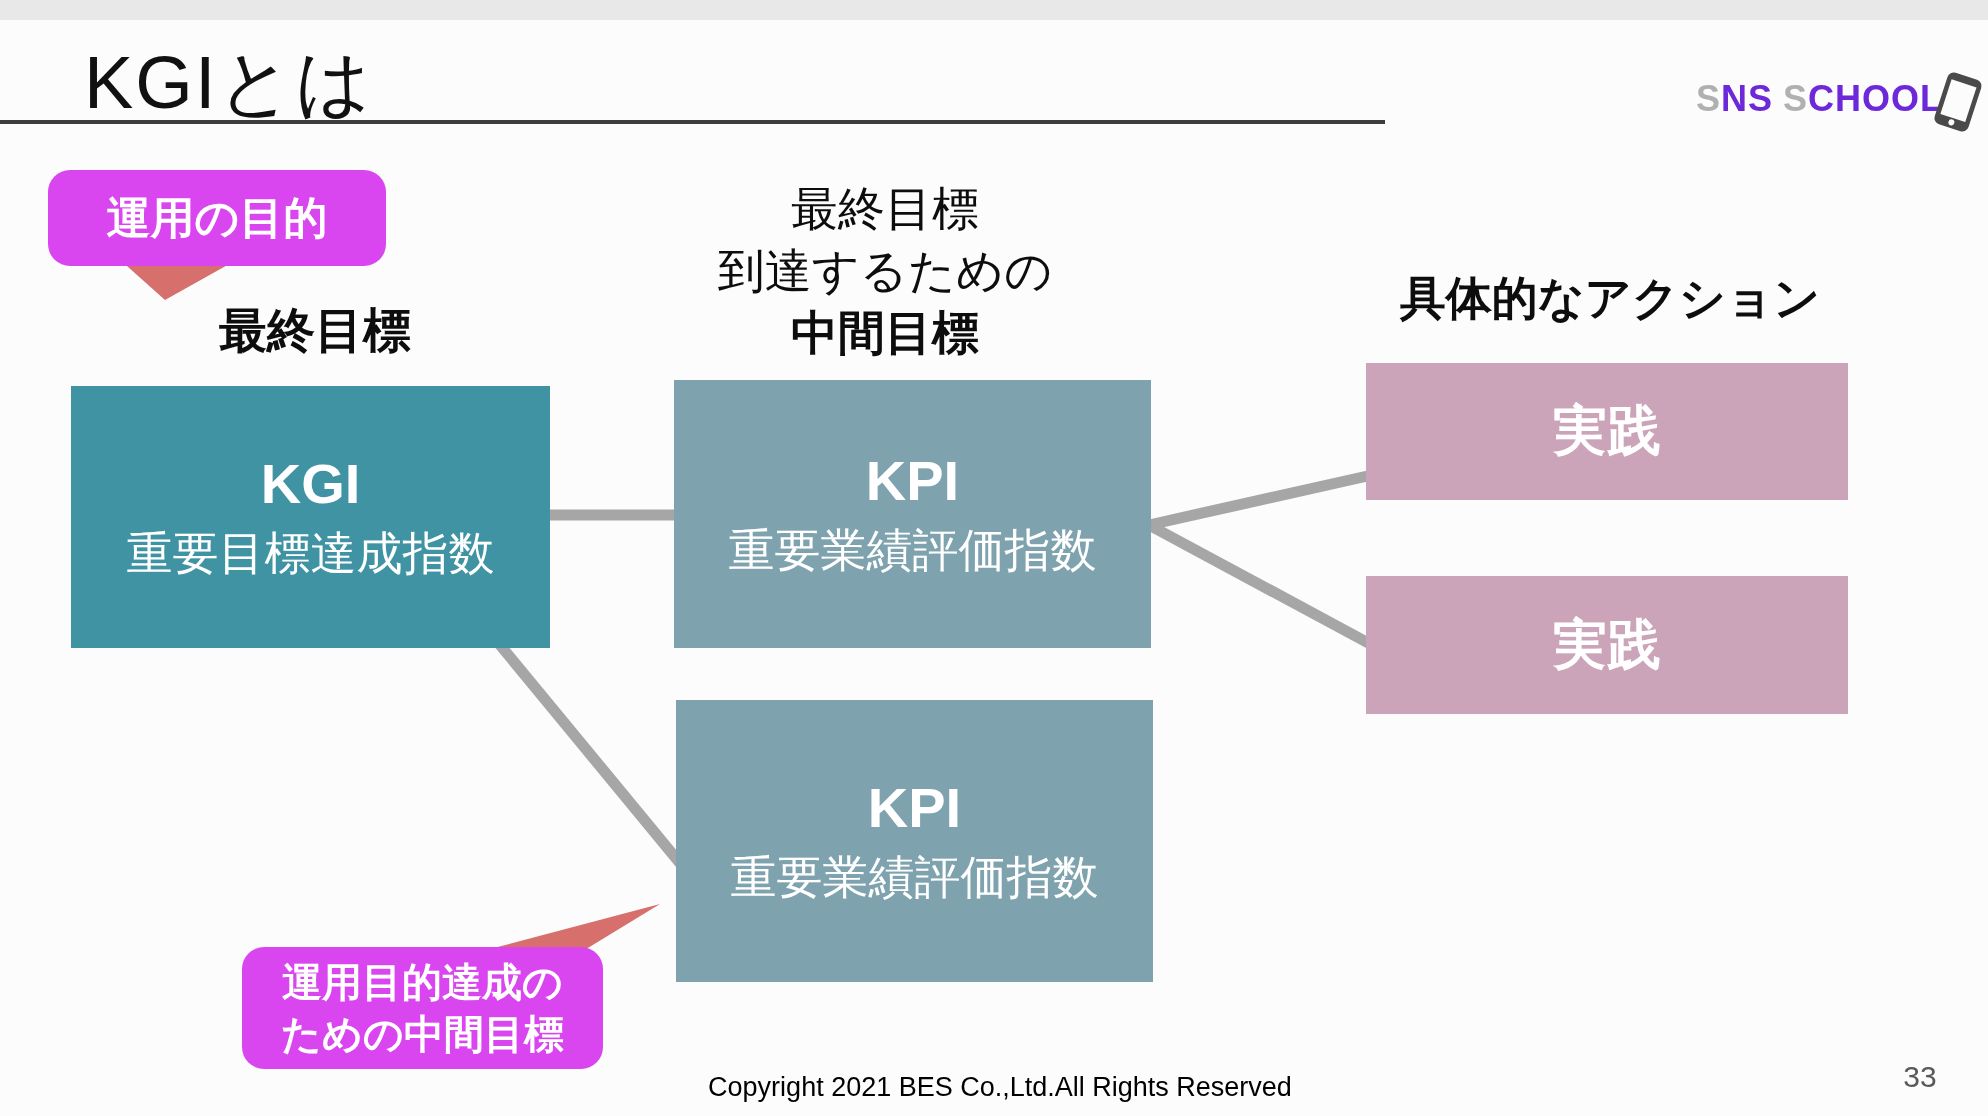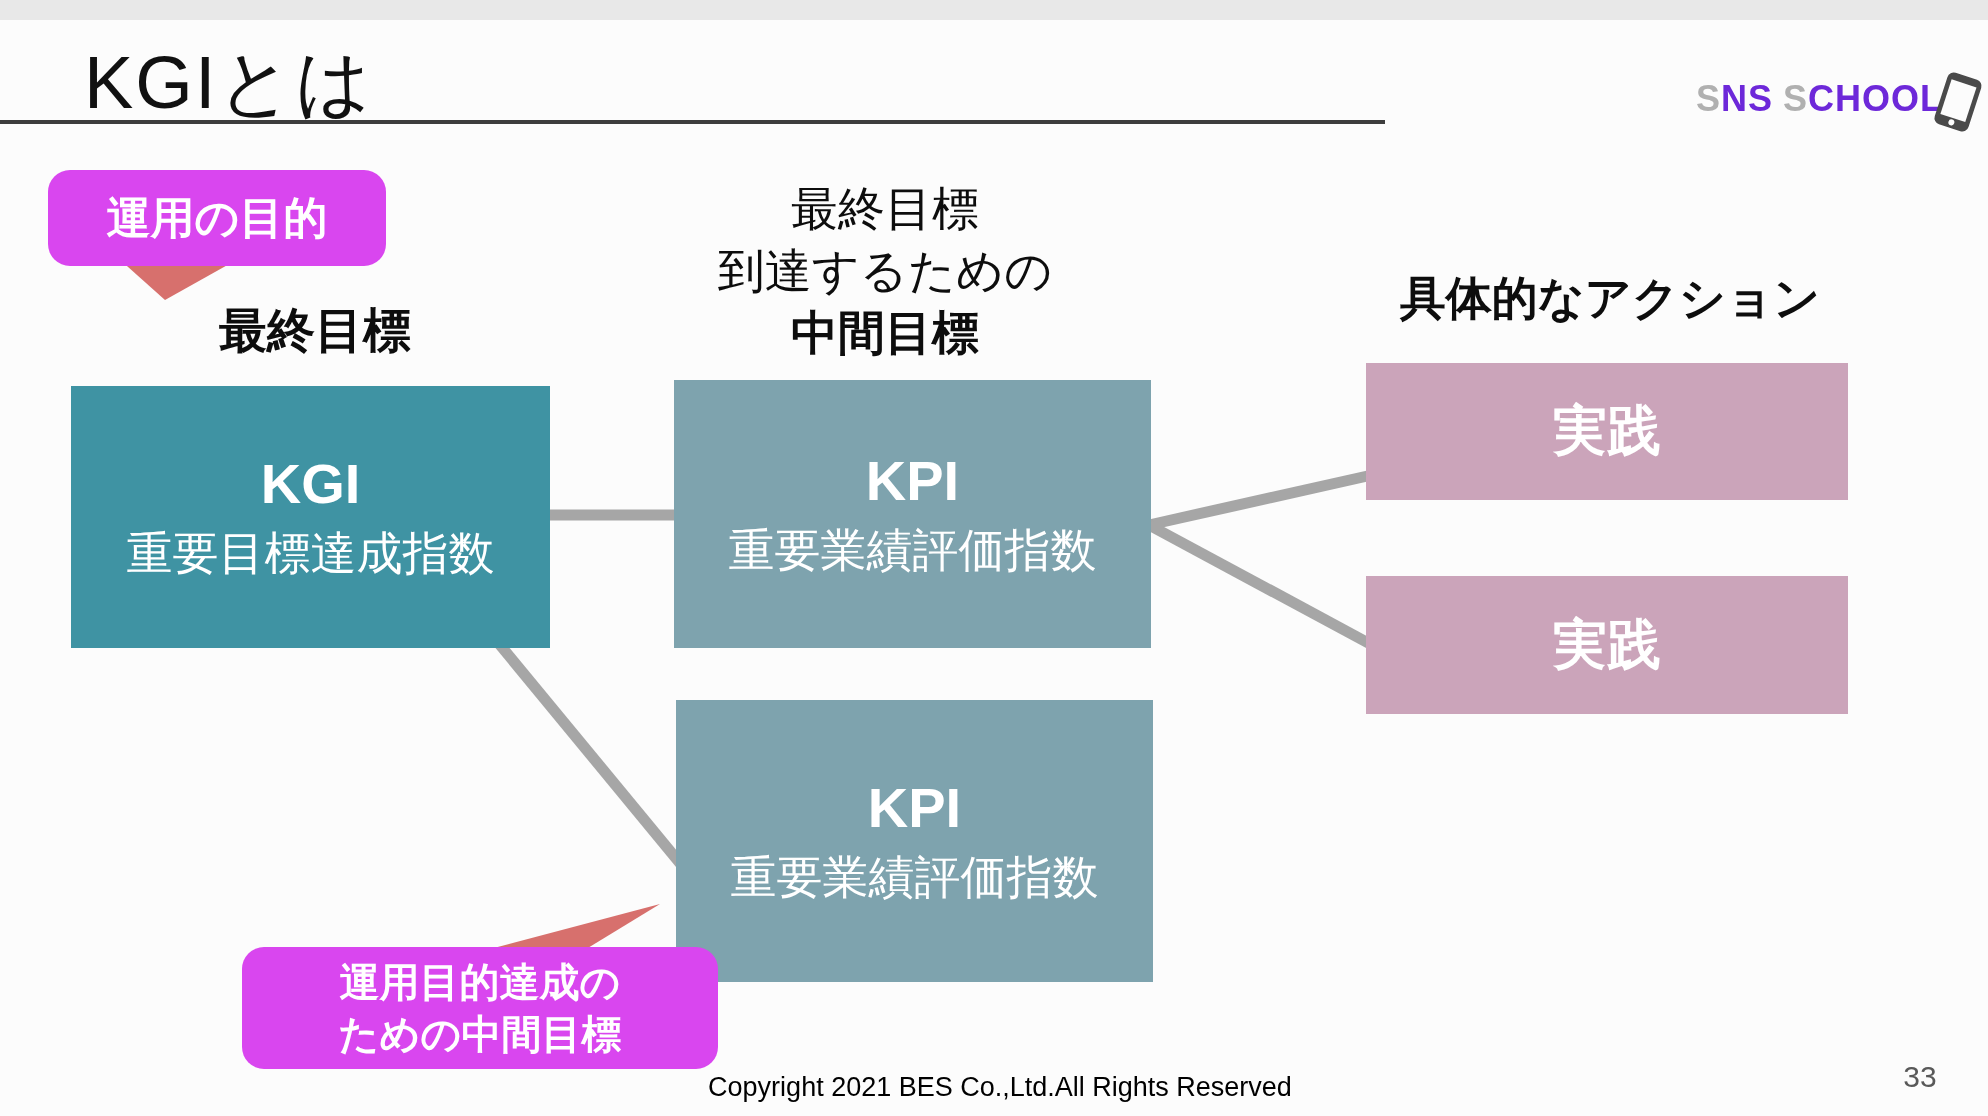--- a/index.html
+++ b/index.html
@@ -41,21 +41,21 @@
   .callout{
     position:absolute;background:#d946ef;border-radius:22px;
     color:#fff;font-weight:700;text-align:center;
     display:flex;flex-direction:column;justify-content:center;
   }
   .callout-top{
     left:48px;top:150px;width:338px;height:96px;
     font-size:44px;
   }
   .callout-bottom{
-    left:242px;top:927px;width:476px;height:122px;
+    left:242px;top:927px;width:361px;height:122px;
     font-size:40px;line-height:52px;
   }
   
   .col-label{
     position:absolute;color:#0d0d0d;text-align:center;white-space:nowrap;
   }
   .label-left{
     left:120px;top:279px;width:390px;
     font-size:48px;font-weight:700;text-align:center;
   }

